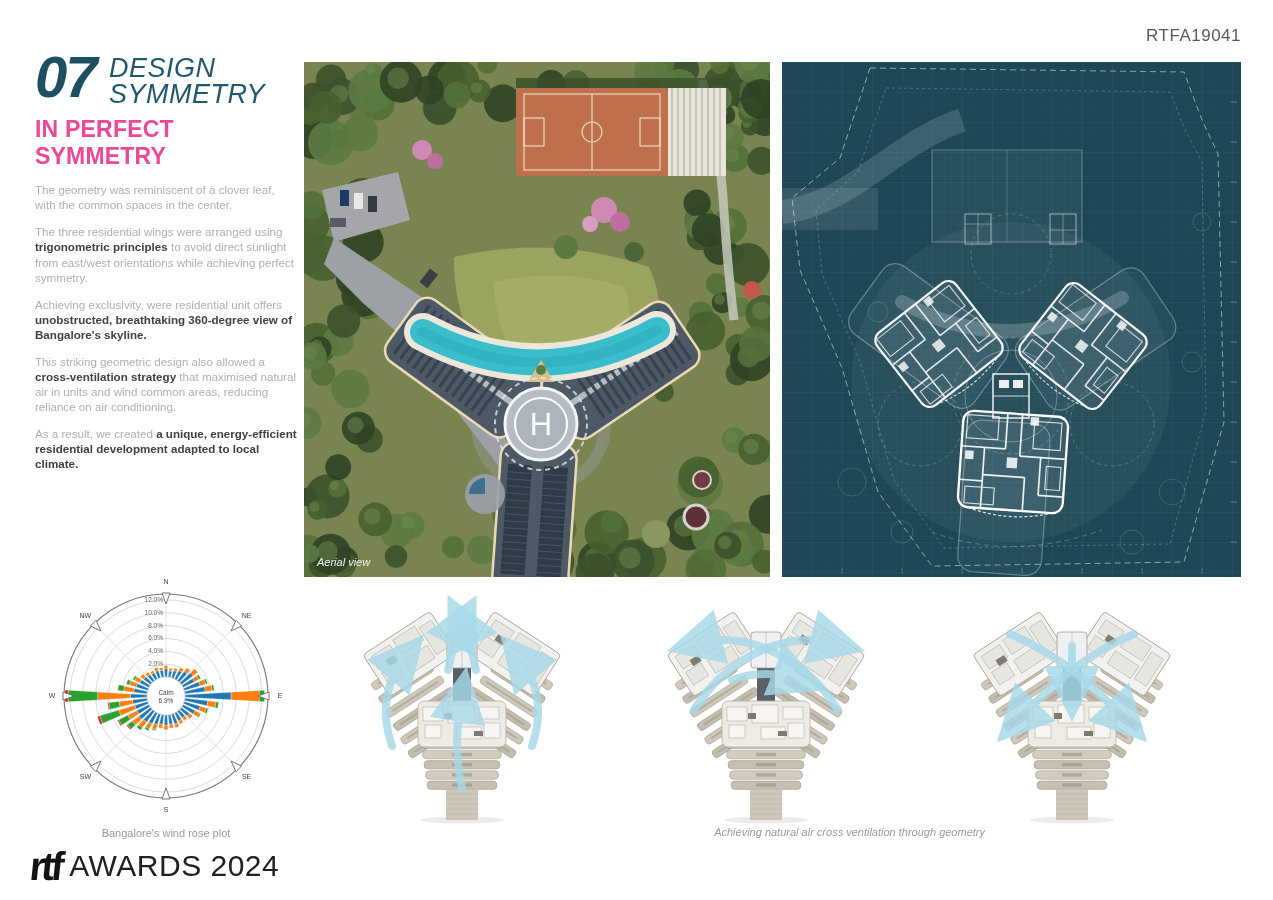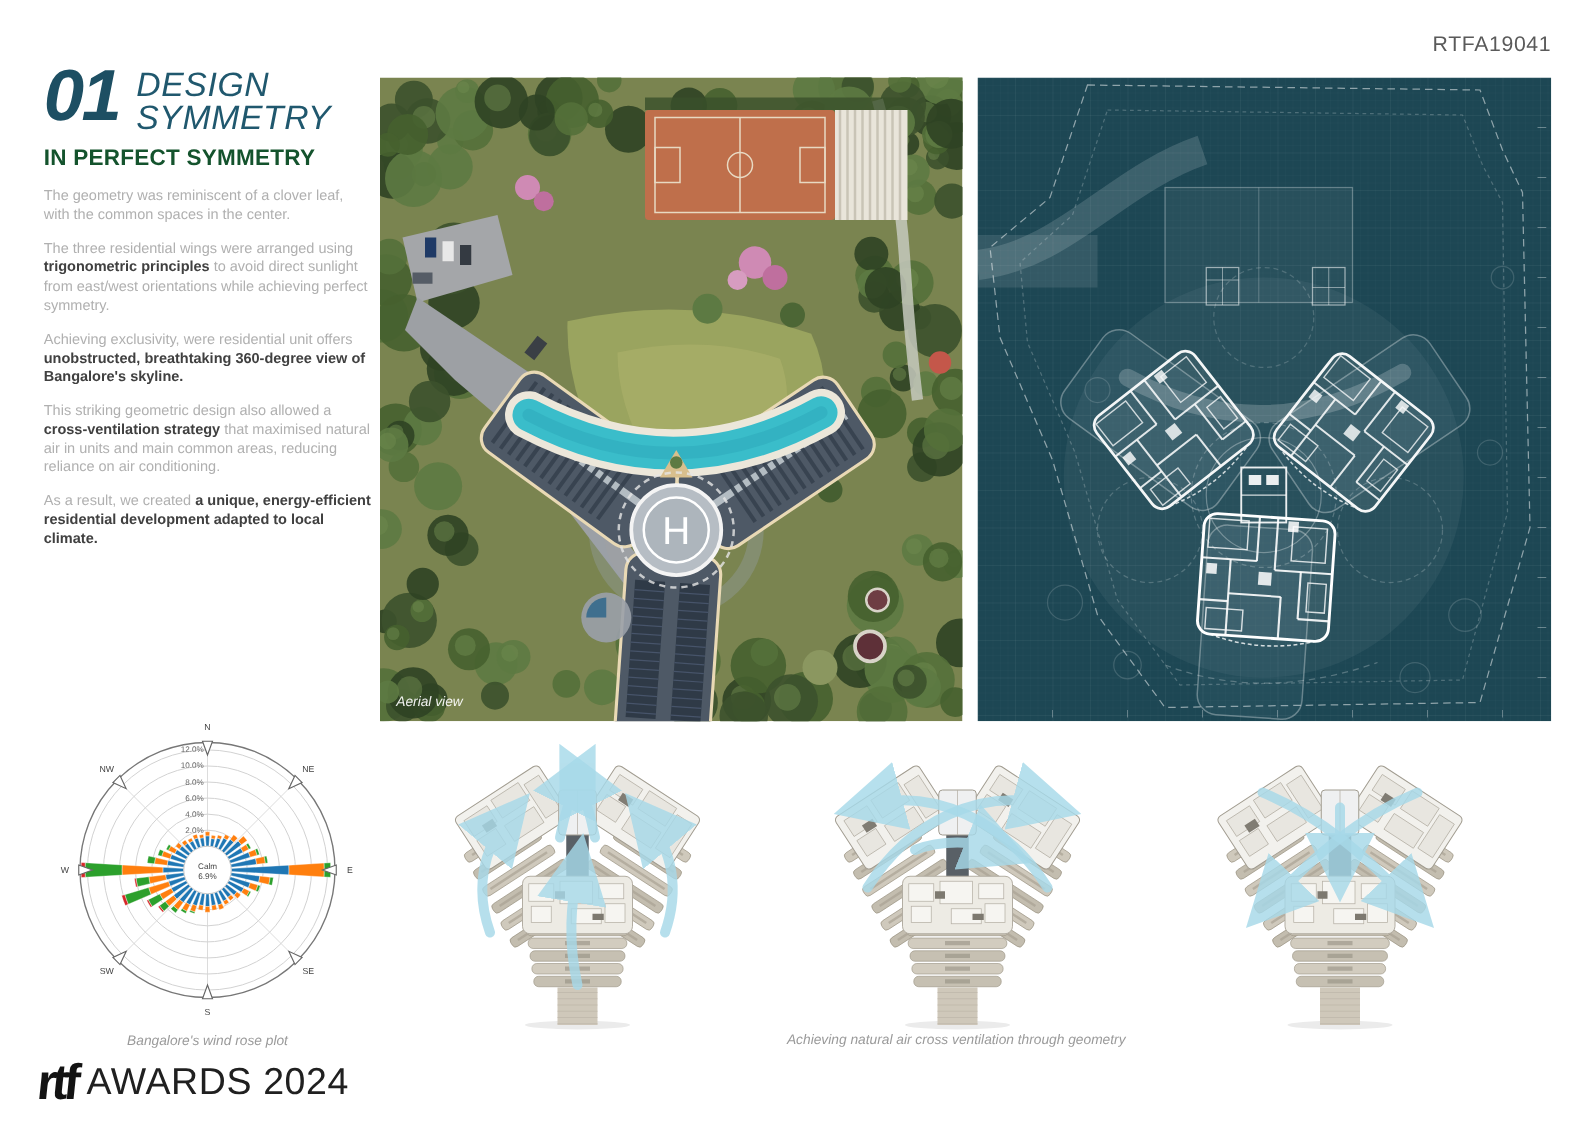--- a/index.html
+++ b/index.html
@@ -6,62 +6,62 @@
   #board{position:relative;width:1273px;height:900px;background:#ffffff;
     font-family:"Liberation Sans",sans-serif;overflow:hidden;}
   .code{position:absolute;top:26px;right:32px;font-size:17px;color:#5a5a5a;letter-spacing:.5px;}
   .leftcol{position:absolute;left:35px;top:52px;width:262px;}
   .heading{white-space:nowrap;}
   .headnum{display:inline-block;font-size:58px;font-style:italic;font-weight:bold;
     color:#1d4f63;line-height:.85;letter-spacing:-2px;}
   .headtitle{display:inline-block;vertical-align:top;margin-left:9px;margin-top:4px;
     font-size:27px;font-style:italic;color:#20586e;line-height:.95;letter-spacing:.5px;}
   .headtitle .tl{display:block;}
-  .subtitle{font-size:18px;font-weight:bold;color:#14532d;margin-top:9px;letter-spacing:.2px;}
+  .subtitle{font-size:23px;font-weight:bold;color:#ec4899;margin-top:9px;letter-spacing:.2px;}
   .para{font-size:11.6px;color:#b0b0b0;line-height:1.3;margin:12px 0 0 0;}
   .para b{color:#404040;}
   .panel{position:absolute;}
   .panel svg{display:block;}
   .aerial{left:304px;top:62px;width:466px;height:515px;}
   .aerial-caption{position:absolute;left:13px;bottom:9px;color:#fff;font-style:italic;
     font-size:11px;opacity:.92;}
   .blueprint{left:782px;top:62px;width:459px;height:515px;}
   .windrose{left:30px;top:578px;width:270px;height:252px;}
   .wr-caption{position:absolute;left:35px;top:827px;width:262px;text-align:center;
-    font-style:italic;font-size:11px;color:#9a9a9a;}
+    font-size:11px;color:#9a9a9a;}
   .tower{top:584px;width:200px;height:240px;}
   #t1{left:362px;} #t2{left:666px;} #t3{left:972px;}
-  .vent-caption{position:absolute;left:545px;top:826px;width:440px;text-align:center;
+  .vent-caption{position:absolute;left:545px;top:826px;width:440px;text-align:right;
     font-style:italic;font-size:11px;color:#9a9a9a;}
   .footer{position:absolute;left:30px;top:846px;display:flex;align-items:center;gap:9px;}
   .logo-text{font-size:40px;font-weight:bold;color:#131313;letter-spacing:-4px;
     transform:skewX(-6deg);line-height:1;}
   .footer-text{font-size:30px;color:#202020;letter-spacing:.5px;}
 </style>
 </head>
 <body>
 
 <div id="board">
 
   <div class="code">RTFA19041</div>
 
   <div class="leftcol">
     <div class="heading">
-      <span class="headnum">01</span>
+      <span class="headnum">07</span>
       <span class="headtitle">
         <span class="tl">DESIGN</span>
         <span class="tl">SYMMETRY</span>
       </span>
     </div>
     <div class="subtitle">IN PERFECT SYMMETRY</div>
     <div>
         <p class="para"><span>The geometry was reminiscent of a clover leaf, with the common spaces in the center.</span></p>
         <p class="para"><span>The three residential wings were arranged using </span><b>trigonometric principles</b><span> to avoid direct sunlight from east/west orientations while achieving perfect symmetry.</span></p>
         <p class="para"><span>Achieving exclusivity, were residential unit offers </span><b>unobstructed, breathtaking 360-degree view of Bangalore's skyline.</b></p>
-        <p class="para"><span>This striking geometric design also allowed a </span><b>cross-ventilation strategy</b><span> that maximised natural air in units and main common areas, reducing reliance on air conditioning.</span></p>
+        <p class="para"><span>This striking geometric design also allowed a </span><b>cross-ventilation strategy</b><span> that maximised natural air in units and wind common areas, reducing reliance on air conditioning.</span></p>
         <p class="para"><span>As a result, we created </span><b>a unique, energy-efficient residential development adapted to local climate.</b></p>
       </div>
   </div>
 
   <div class="panel aerial">
     <svg viewBox="0 0 466 515" width="466" height="515">
       <rect x="0" y="0" width="466" height="515" fill="#7a8450"></rect>
       <g id="g-trees">
           <circle cx="59.0" cy="137.7" r="21.8" fill="#3c512c" opacity="0.9"></circle>
           <circle cx="56.0" cy="134.7" r="10.9" fill="#6d8a4e" opacity="0.5"></circle>

